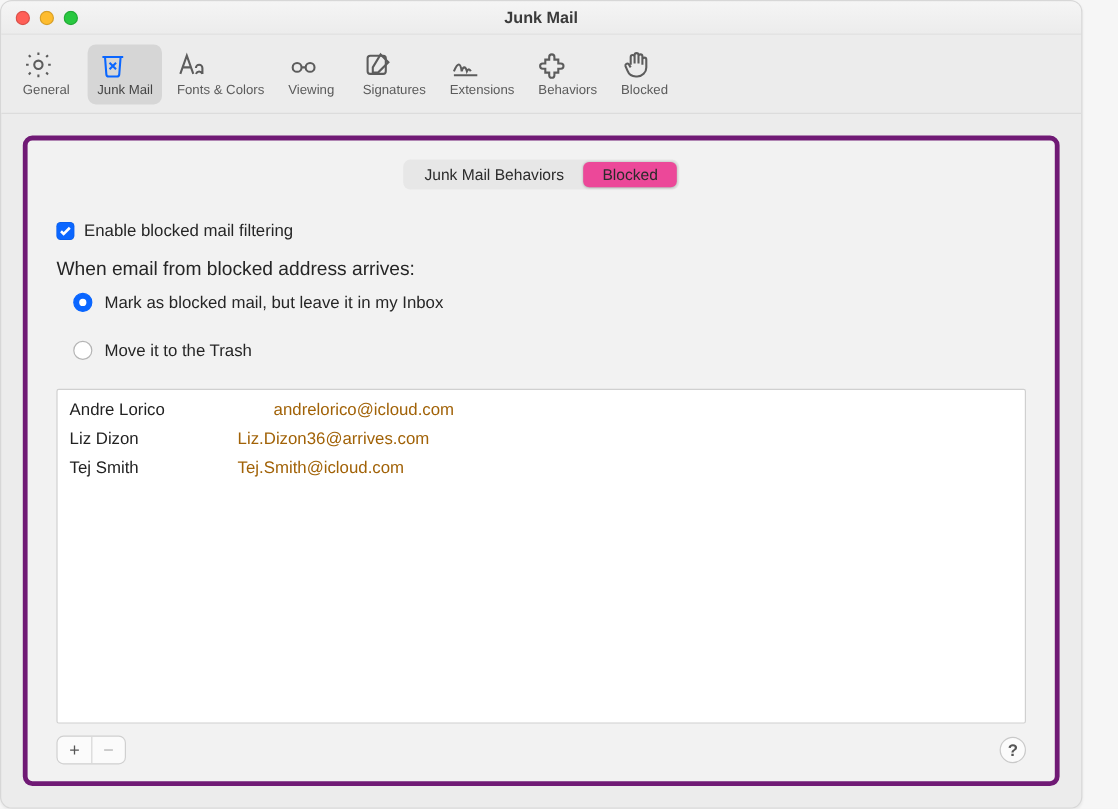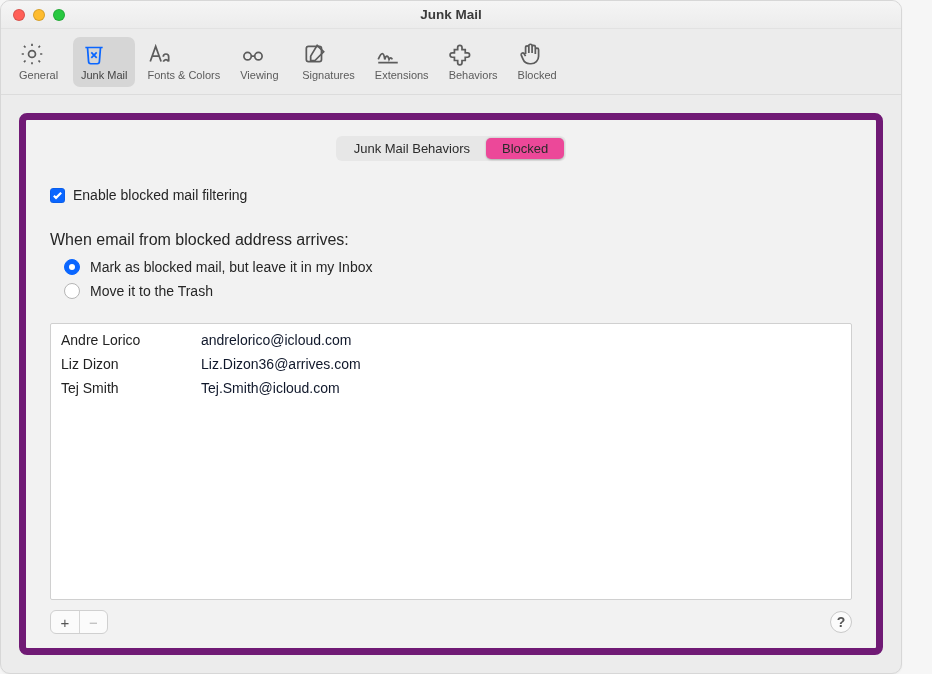--- a/index.html
+++ b/index.html
@@ -71,21 +71,21 @@
   .tb-item.active svg { color:#0a66ff; }
   
   .content {
     flex: 1;
     padding: 18px;
     display: flex;
   }
   .pane {
     flex: 1;
     background: #f2f2f2;
-    border: 7px solid #701a75;
+    border: 4px solid #701a75;
     border-radius: 8px;
     padding: 16px 20px 14px;
     display: flex; flex-direction: column;
     position: relative;
   }
   
   .segmented {
     align-self: center;
     display: flex;
     border-radius: 6px;
@@ -100,62 +100,62 @@
     color: #2b2b2b;
     cursor: default;
   }
   .seg.active {
     background: #ec4899;
     box-shadow: 0 0.5px 2px rgba(0,0,0,0.25);
   }
   
   .checkrow {
     display: flex; align-items: center; gap: 8px;
-    margin: 0 4px 28px 4px;
+    margin: 0 4px 16px 4px;
     font-size: 14px;
     color: #262626;
   }
   .checkbox {
     width: 15px; height: 15px; border-radius: 3.5px;
     background: #0a66ff;
     display: flex; align-items:center; justify-content:center;
     box-shadow: inset 0 0 0 0.5px rgba(0,0,0,0.15);
   }
   .checkbox svg { stroke: #fff; stroke-width: 2.4; fill:none; width:11px; height:11px;}
   
   .section-label {
     font-size: 16px;
     color: #262626;
     margin: 0 4px 10px 4px;
   }
   
-  .radiogroup { margin: 0 4px 24px 18px; display:flex; flex-direction:column; gap:8px;}
+  .radiogroup { margin: 0 4px 24px 18px; display:flex; flex-direction:column; gap:24px;}
   .radiorow { display:flex; align-items:center; gap:10px; font-size:14px; color:#262626;}
   .radio {
     width: 16px; height: 16px; border-radius: 50%;
     border: 1px solid #b5b5b5;
     background: #fff;
     display:flex; align-items:center; justify-content:center;
   }
   .radio.selected { border-color:#0a66ff; background:#0a66ff; }
   .radio.selected::after { content:""; width:6px; height:6px; border-radius:50%; background:#fff;}
   
   .list-label { font-size:14px; color:#262626; margin: 0 4px 8px 4px;}
   .list-box {
     flex: 1;
     background: #ffffff;
     border: 1px solid #d0d0d0;
     border-radius: 2px;
     margin: 0 4px;
     overflow: auto;
   }
   .list-row { display:flex; padding: 4px 10px; font-size:14px; }
-  .list-row:first-child { padding-top: 8px; }
+  .list-row:first-child { padding-top: 8px; gap: 30px; }
   .col-name { width: 140px; color:#222;}
-  .col-email { color:#0f172a;}
+  .col-email { color:#a16207;}
   
   .footer {
     display:flex; align-items:center; justify-content:space-between;
     margin: 10px 4px 0 4px;
   }
   .addremove {
     display:flex;
     border: 1px solid #d0d0d0;
     border-radius: 6px;
     overflow:hidden;

